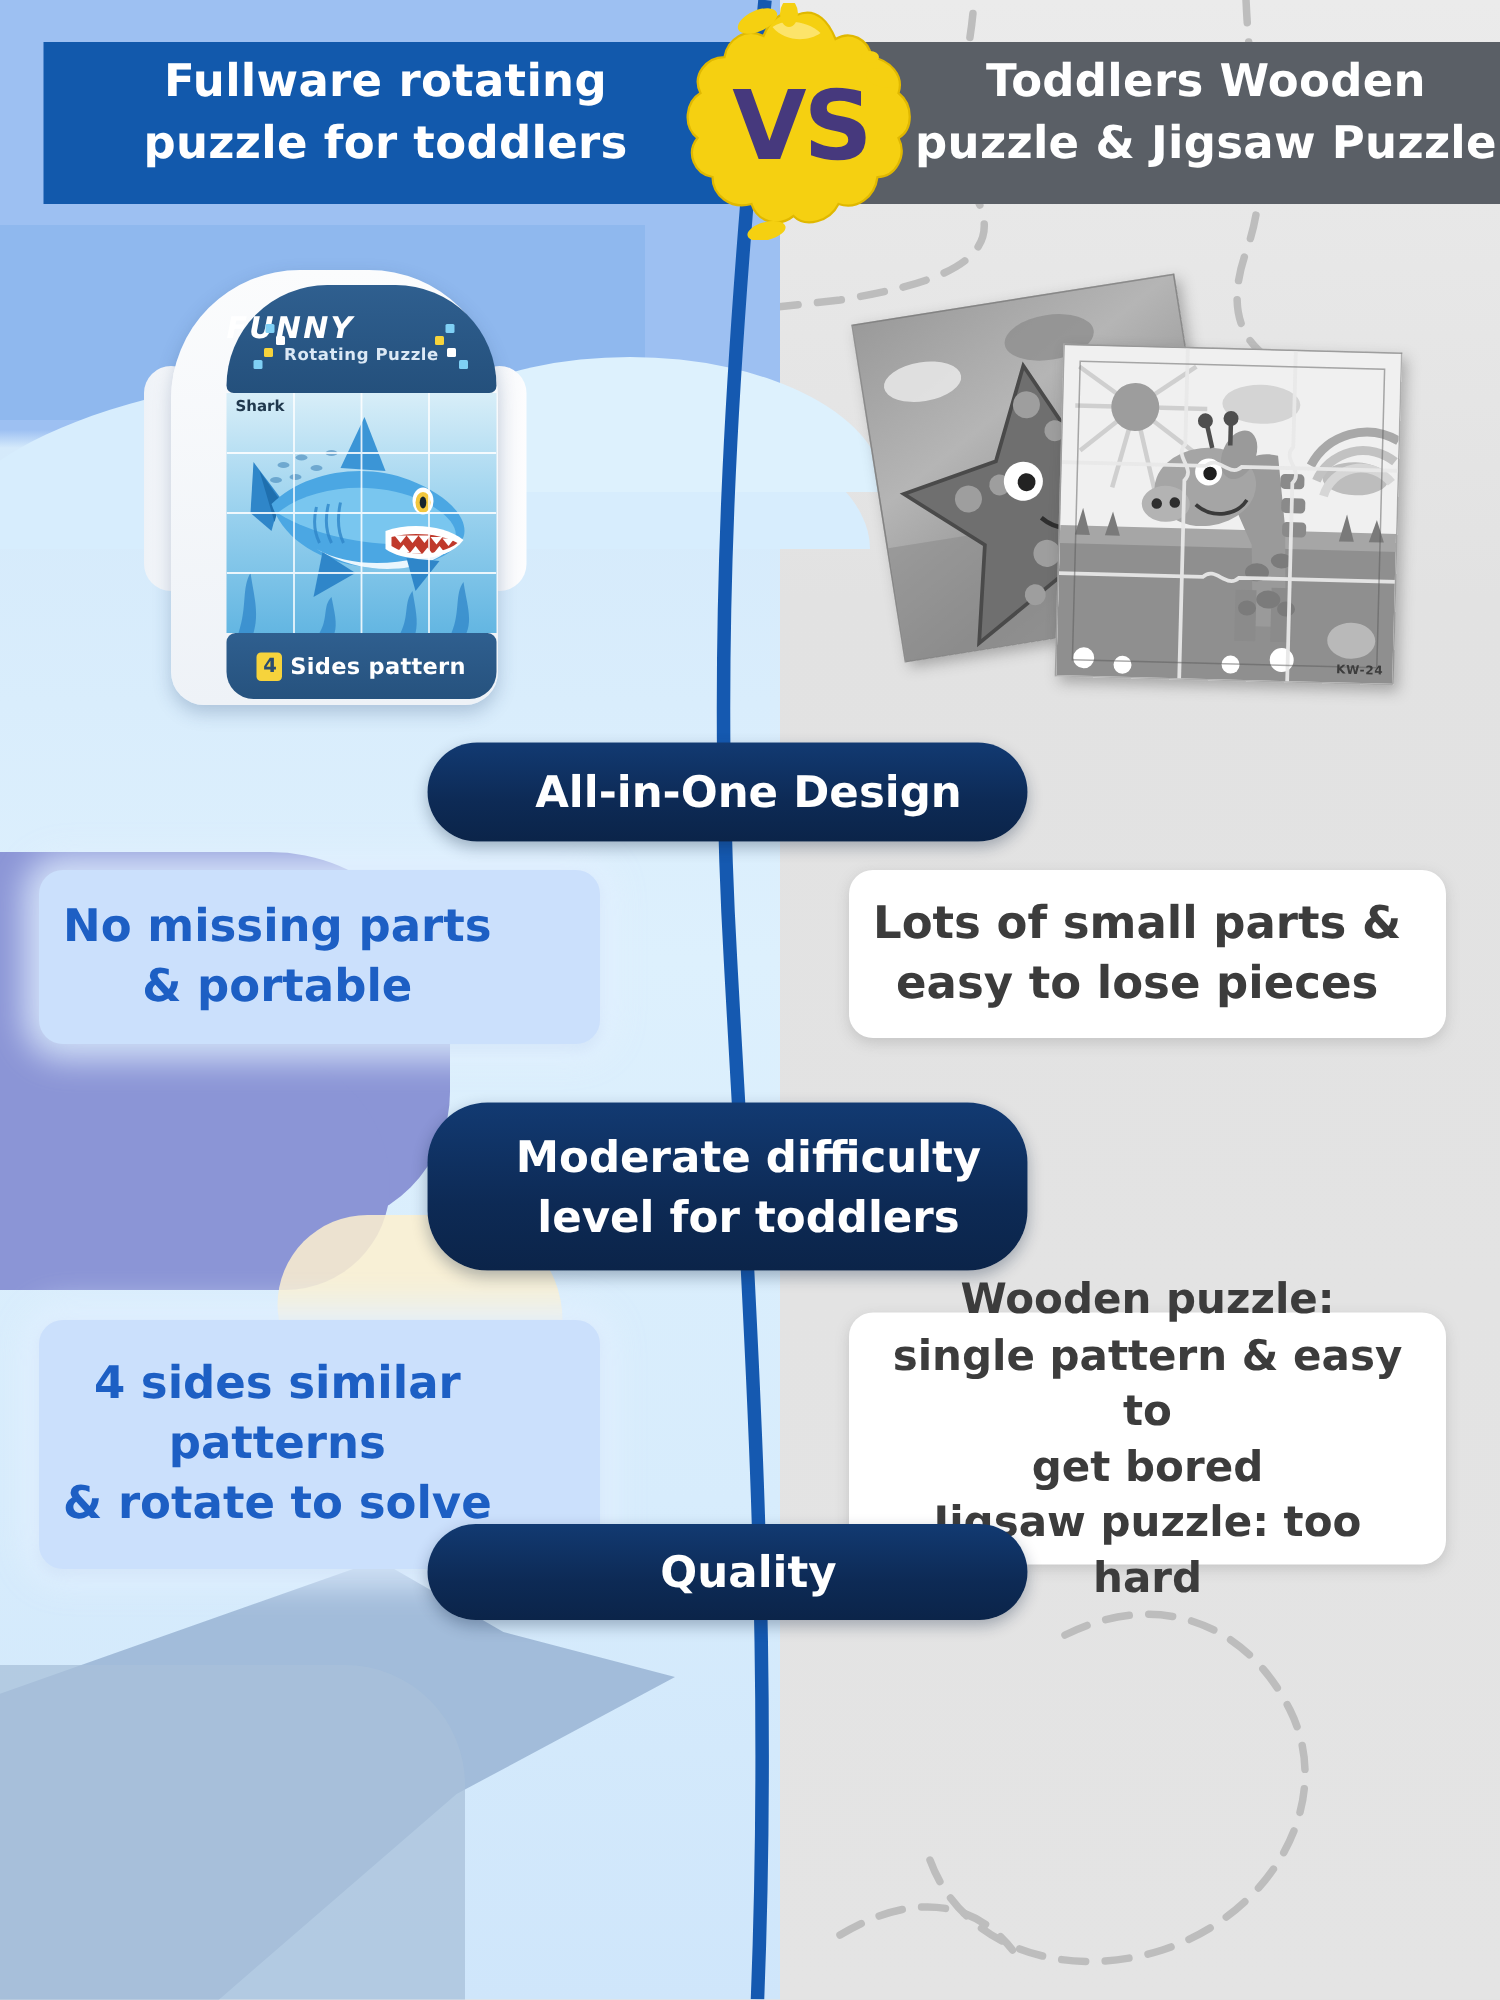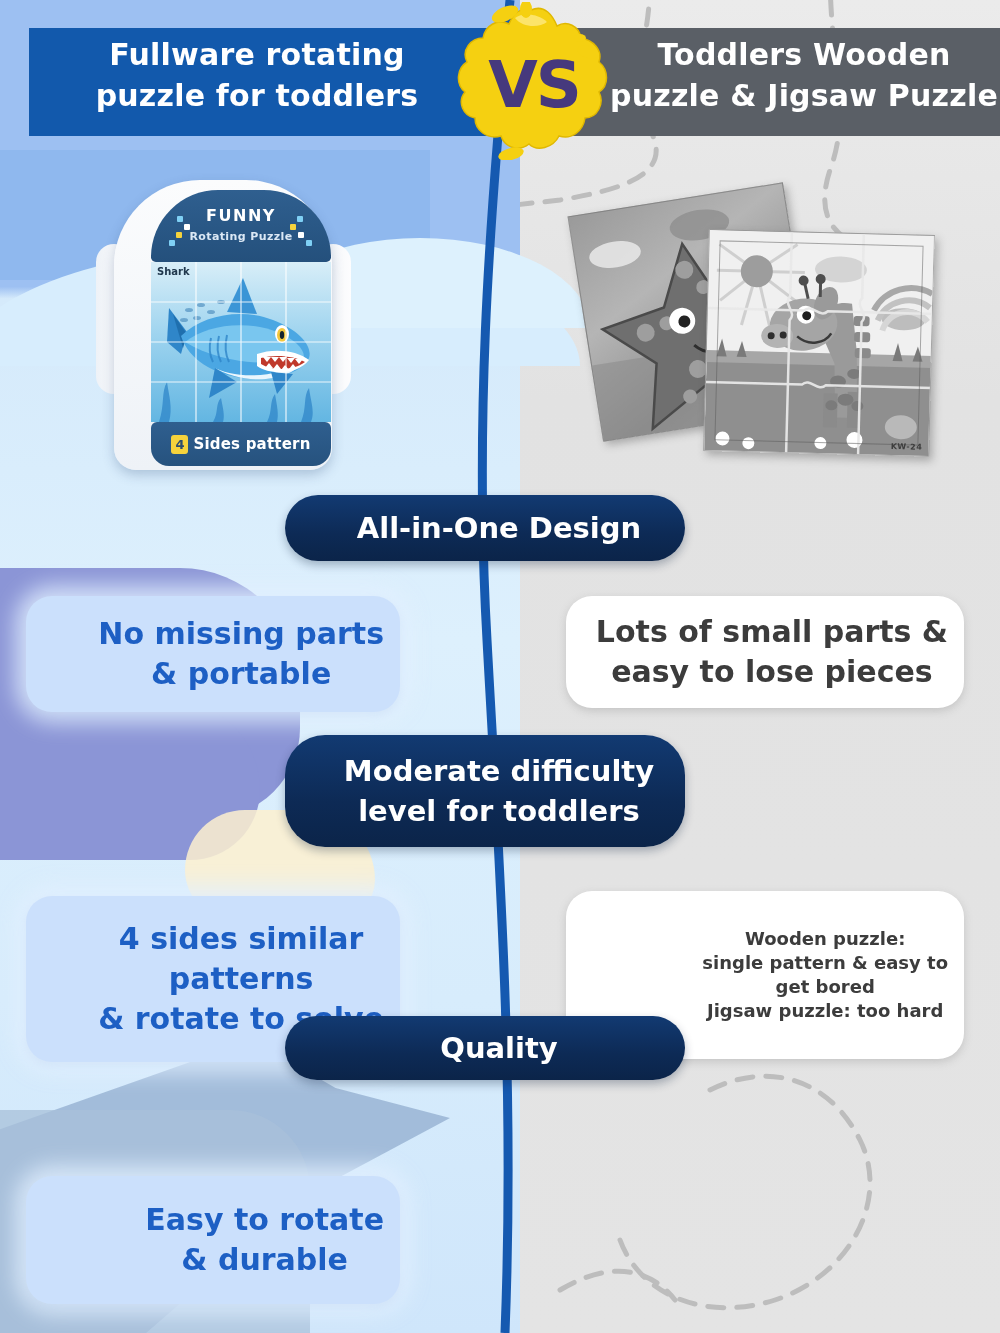--- a/index.html
+++ b/index.html
@@ -105,22 +105,22 @@
     border-radius:18px;
   }
   .ear-l{ left:0px; }
   .ear-r{ left:219px; }
   .prod-top{
     position:absolute; left:37px; top:10px; width:180px; height:72px;
     background:linear-gradient(180deg,#2f5f8f 0%,#24507c 100%);
     border-radius:84px 84px 6px 6px;
   }
   .brand{
-    position:absolute; left:0; top:16px; width:180px; text-align:center;
-    color:#fff; font-weight:bold; font-size:16px; letter-spacing:1.5px;
+    position:absolute; left:0; top:16px; width:180px; 
+    color:#fff; font-weight:bold; font-size:20px; letter-spacing:1.5px;font-style:italic;
   }
   .brand-sub{
     position:absolute; left:0; top:40px; width:180px; text-align:center;
     color:#dbe8f5; font-weight:bold; font-size:11px; letter-spacing:.4px;
   }
   .dot{ position:absolute; width:6px; height:6px; border-radius:1px; }
   .grid-area{
     position:absolute; left:37px; top:82px; width:180px; height:160px;
     background:linear-gradient(180deg,#d8eef8 0%,#9fd4ef 45%,#63b6e2 100%);
     overflow:hidden;
@@ -178,41 +178,41 @@
   .pill-txt{
     color:#ffffff; font-weight:bold; text-align:center;
     font-size:29px; line-height:1.38; padding:0 18px;margin-left:28px;
   }
   #pill-0{ top:495px; height:66px; }
   #pill-1{ top:735px; height:112px; }
   #pill-2{ top:1016px; height:64px; }
 
   
   .card{
-    position:absolute; display:flex; align-items:center; justify-content:flex-end;
-    text-align:center; border-radius:26px; z-index:15;margin-top:16px;
+    position:absolute; display:flex; align-items:center; justify-content:flex-start;
+    text-align:center; border-radius:16px; z-index:15;
   }
   .card-l{
     left:26px; width:374px;
     background:#cbe0fc; color:#1d5fc4;
     box-shadow:0 0 22px 10px rgba(226,240,255,.85), 0 3px 7px rgba(90,130,190,.25);
   }
   .card-r{
     left:566px; width:398px;
     background:#ffffff; color:#3c3c3c;
     box-shadow:0 3px 9px rgba(120,120,120,.28);
   }
   .card-txt{ font-weight:bold; line-height:1.34; padding:0 16px; }
   .card-l .card-txt{ font-size:30px; }
   .card-r .card-txt{ font-size:30px; }
   #cardL-0{ top:580px; height:116px; }
   #cardR-0{ top:580px; height:112px; }
   #cardL-1{ top:880px; height:166px; }
   #cardR-1{ top:875px; height:168px; }
-  #cardR-1 .card-txt{ font-size:18px; line-height:1.33; }
+  #cardR-1 .card-txt{ font-size:28px; line-height:1.33; }
   #cardL-2{ top:1160px; height:128px; }
   #cardR-2{ top:1178px; height:124px; }
 </style>
 </head>
 <body>
 
 <div id="stage">
 
   <div class="bg-right"></div>
 
@@ -494,17 +494,14 @@
   <div class="card card-l" id="cardL-1">
     <div class="card-txt">4 sides similar<br>patterns<br>&amp; rotate to solve</div>
   </div>
   <div class="card card-r" id="cardR-1">
     <div class="card-txt">Wooden puzzle:<br>single pattern &amp; easy to<br>get bored<br>Jigsaw puzzle: too hard</div>
   </div>
 
   <div class="pill" id="pill-2">
     <div class="pill-txt">Quality</div>
   </div>
-  <div class="card card-l" id="cardL-2">
-    <div class="card-txt">Easy to rotate<br>&amp; durable</div>
-  </div>
 
 </div>
 
 </body></html>

